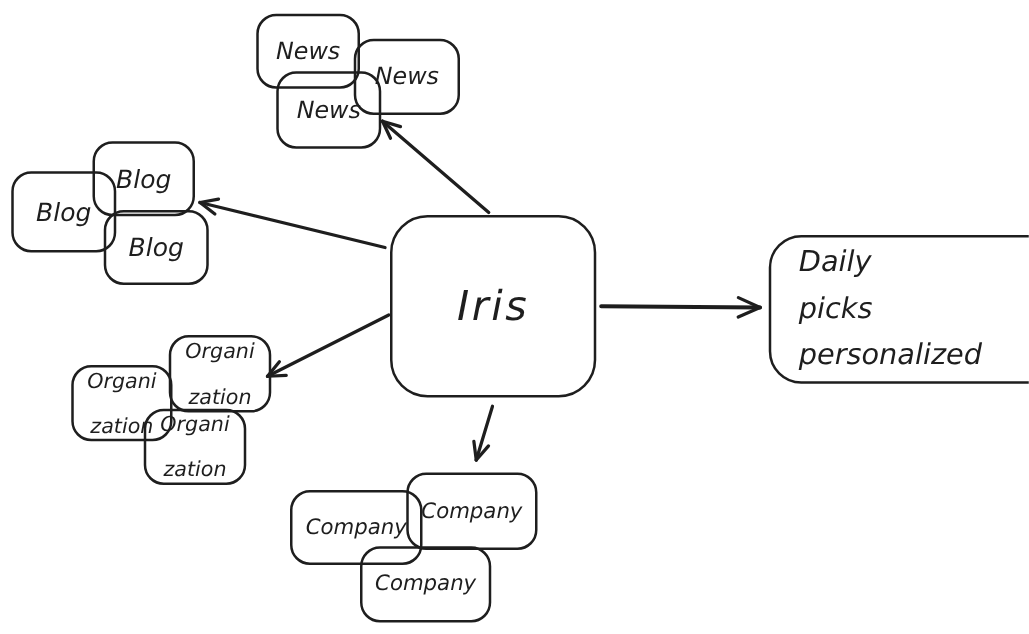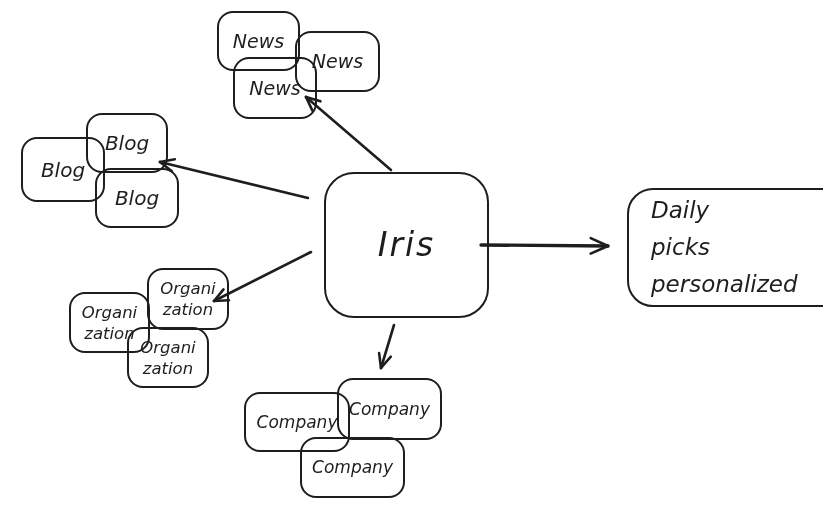--- a/index.html
+++ b/index.html
@@ -34,39 +34,38 @@
     border: 2.4px solid #1e1e1e;
     border-radius: 16px;
     background: transparent;
     color: #1e1e1e;
     display: flex;
     align-items: center;
     justify-content: center;
     text-align: center;
     font-style: italic;
     line-height: 1.2;
-    margin-left: 12px;
   }
   .card span { display: block; }
 
   
   .news-1 { left: 205px; top: 11px;  width: 83px; height: 60px; font-size: 19px; }
   .news-2 { left: 283px; top: 31px;  width: 85px; height: 61px; font-size: 19px; }
   .news-3 { left: 221px; top: 57px;  width: 84px; height: 62px; font-size: 19px; }
 
   
   .blog-1 { left: 74px; top: 113px; width: 82px; height: 60px; font-size: 20px; }
   .blog-2 { left: 9px;  top: 137px; width: 84px; height: 65px; font-size: 20px; }
   .blog-3 { left: 83px; top: 168px; width: 84px; height: 60px; font-size: 20px; }
 
   
   .org-1 { left: 135px; top: 268px; width: 82px; height: 62px; }
   .org-2 { left: 57px;  top: 292px; width: 81px; height: 61px; }
   .org-3 { left: 115px; top: 327px; width: 82px; height: 61px; }
-  .org-1, .org-2, .org-3 { flex-direction: column; font-size: 16.5px; line-height: 21px; }
+  .org-1, .org-2, .org-3 { flex-direction: column; font-size: 16.5px; line-height: 21px; justify-content: space-between; }
 
   
   .co-1 { left: 325px; top: 378px; width: 105px; height: 62px; font-size: 17px; }
   .co-2 { left: 232px; top: 392px; width: 106px; height: 60px; font-size: 17px; }
   .co-3 { left: 288px; top: 437px; width: 105px; height: 61px; font-size: 17px; }
 
   
   .iris {
     left: 312px; top: 172px; width: 165px; height: 146px;
     border-radius: 30px; border-width: 2.8px;

